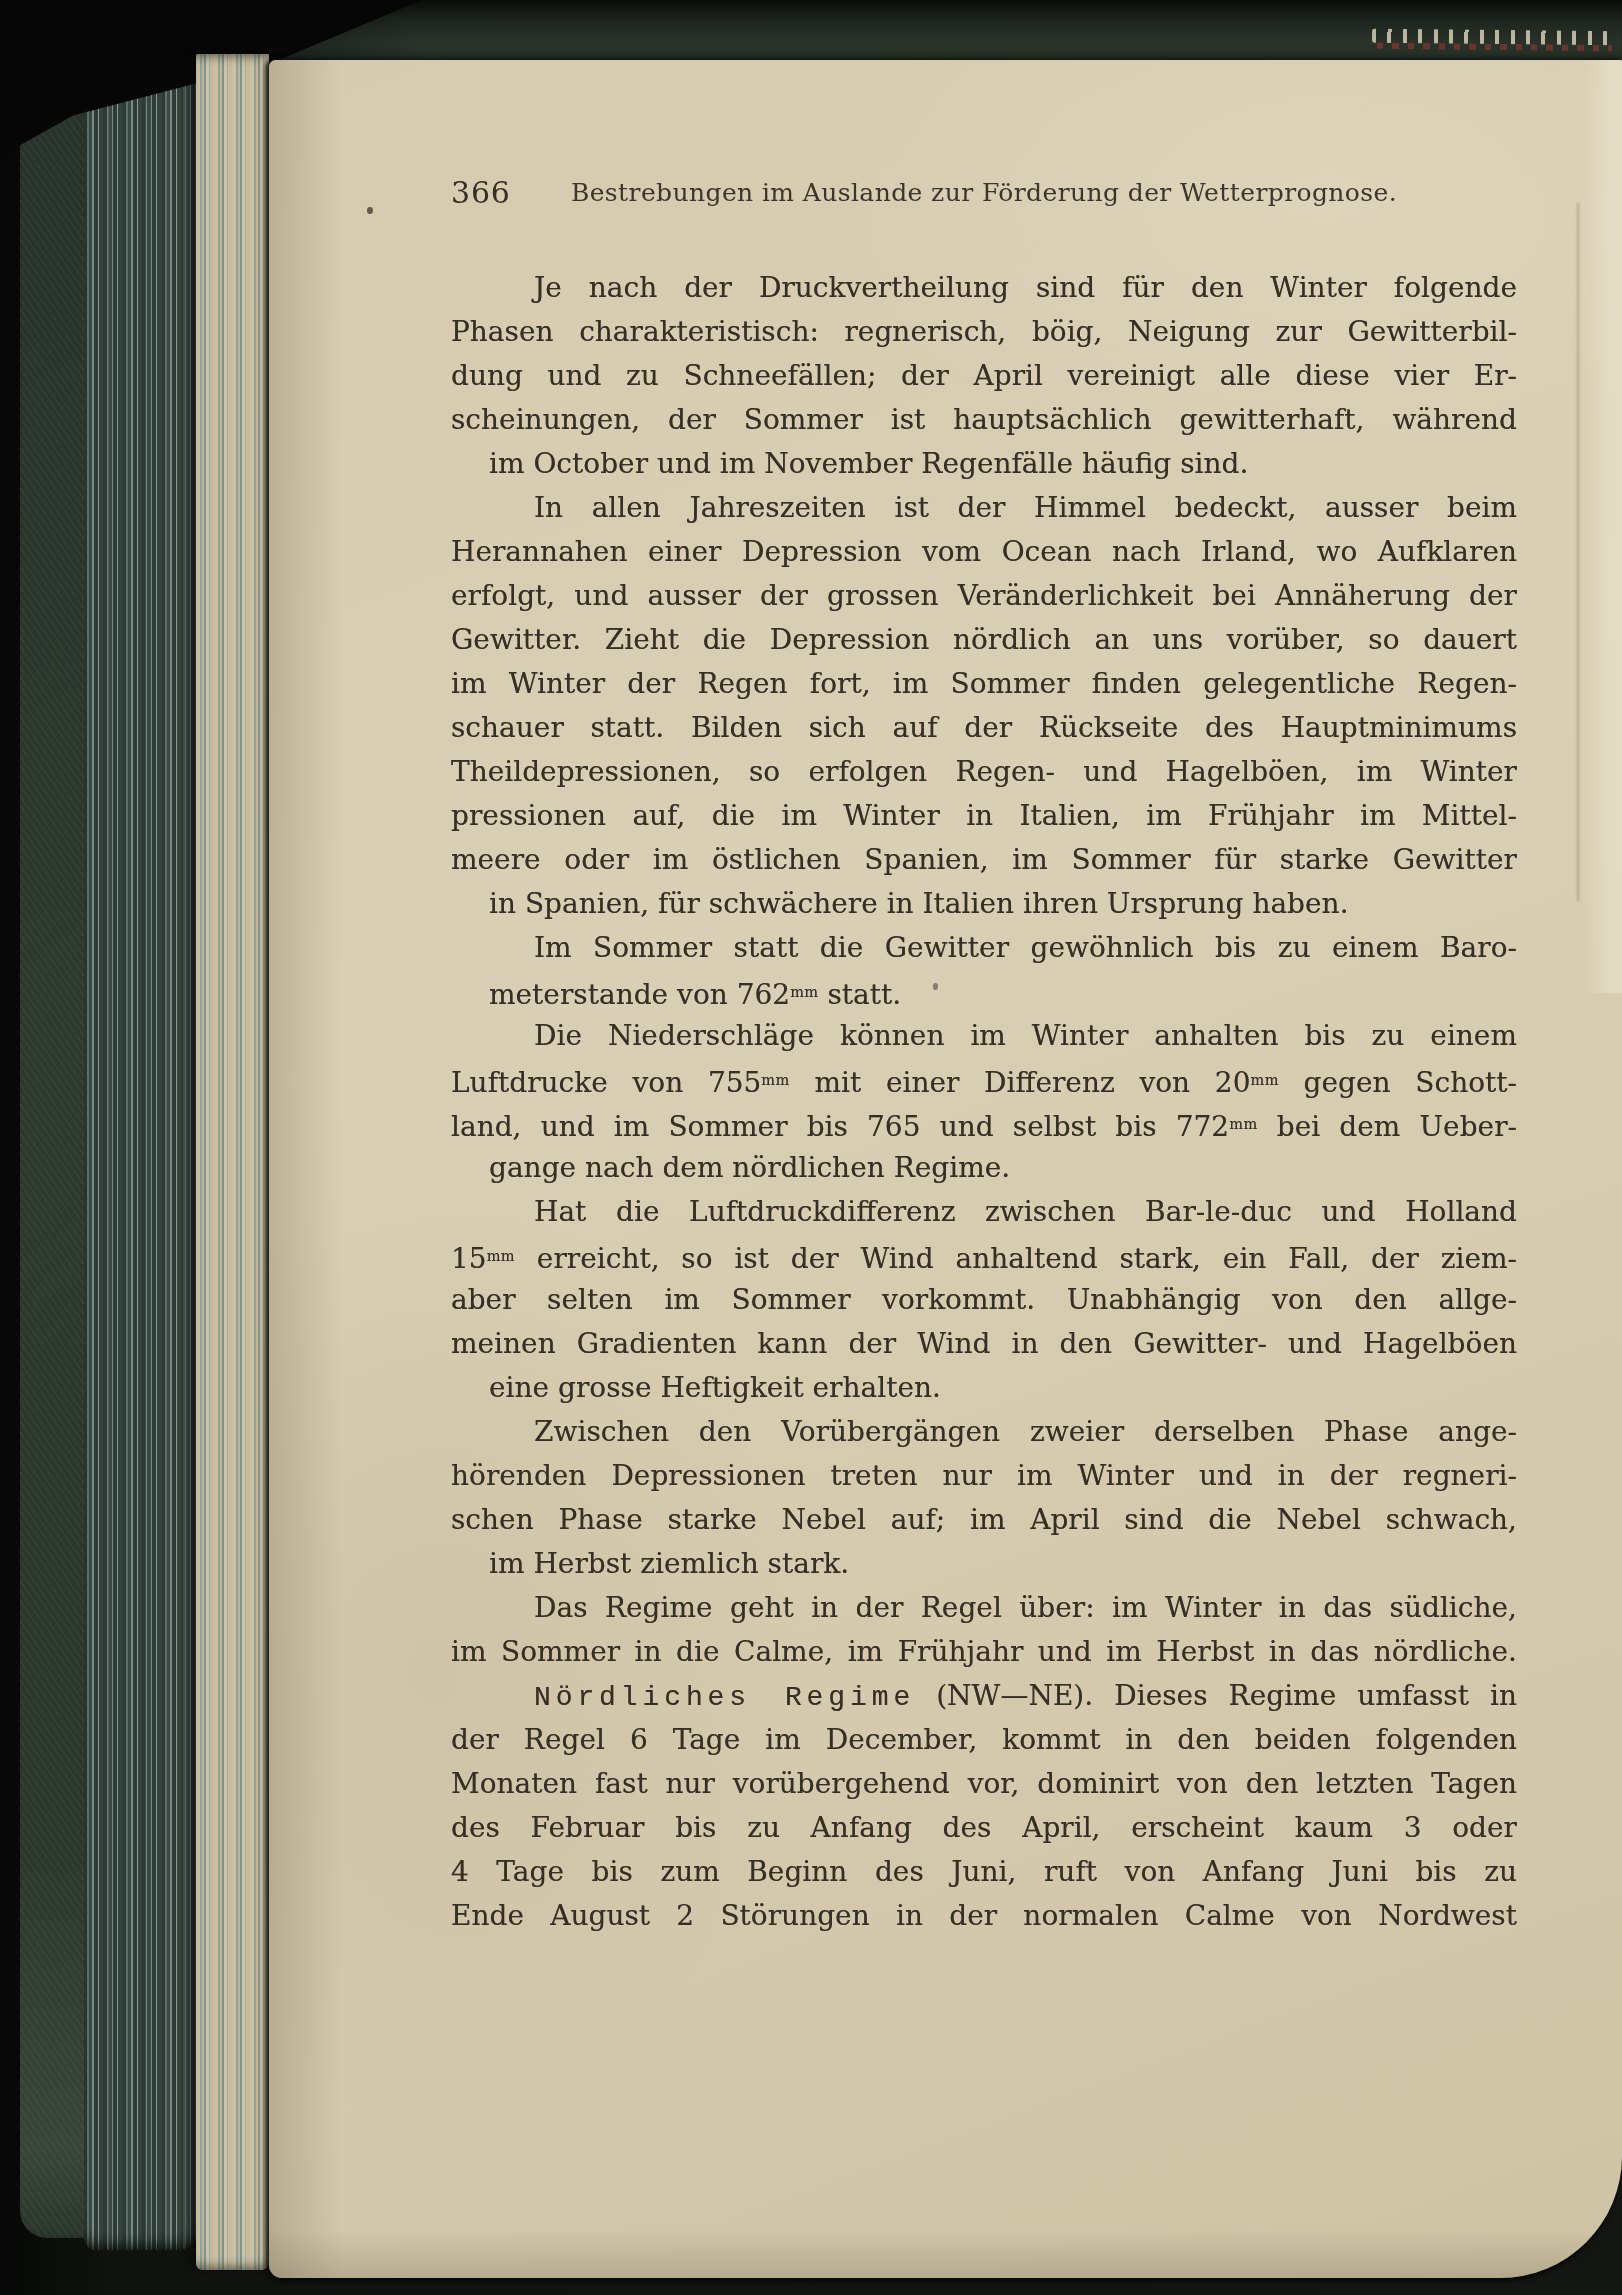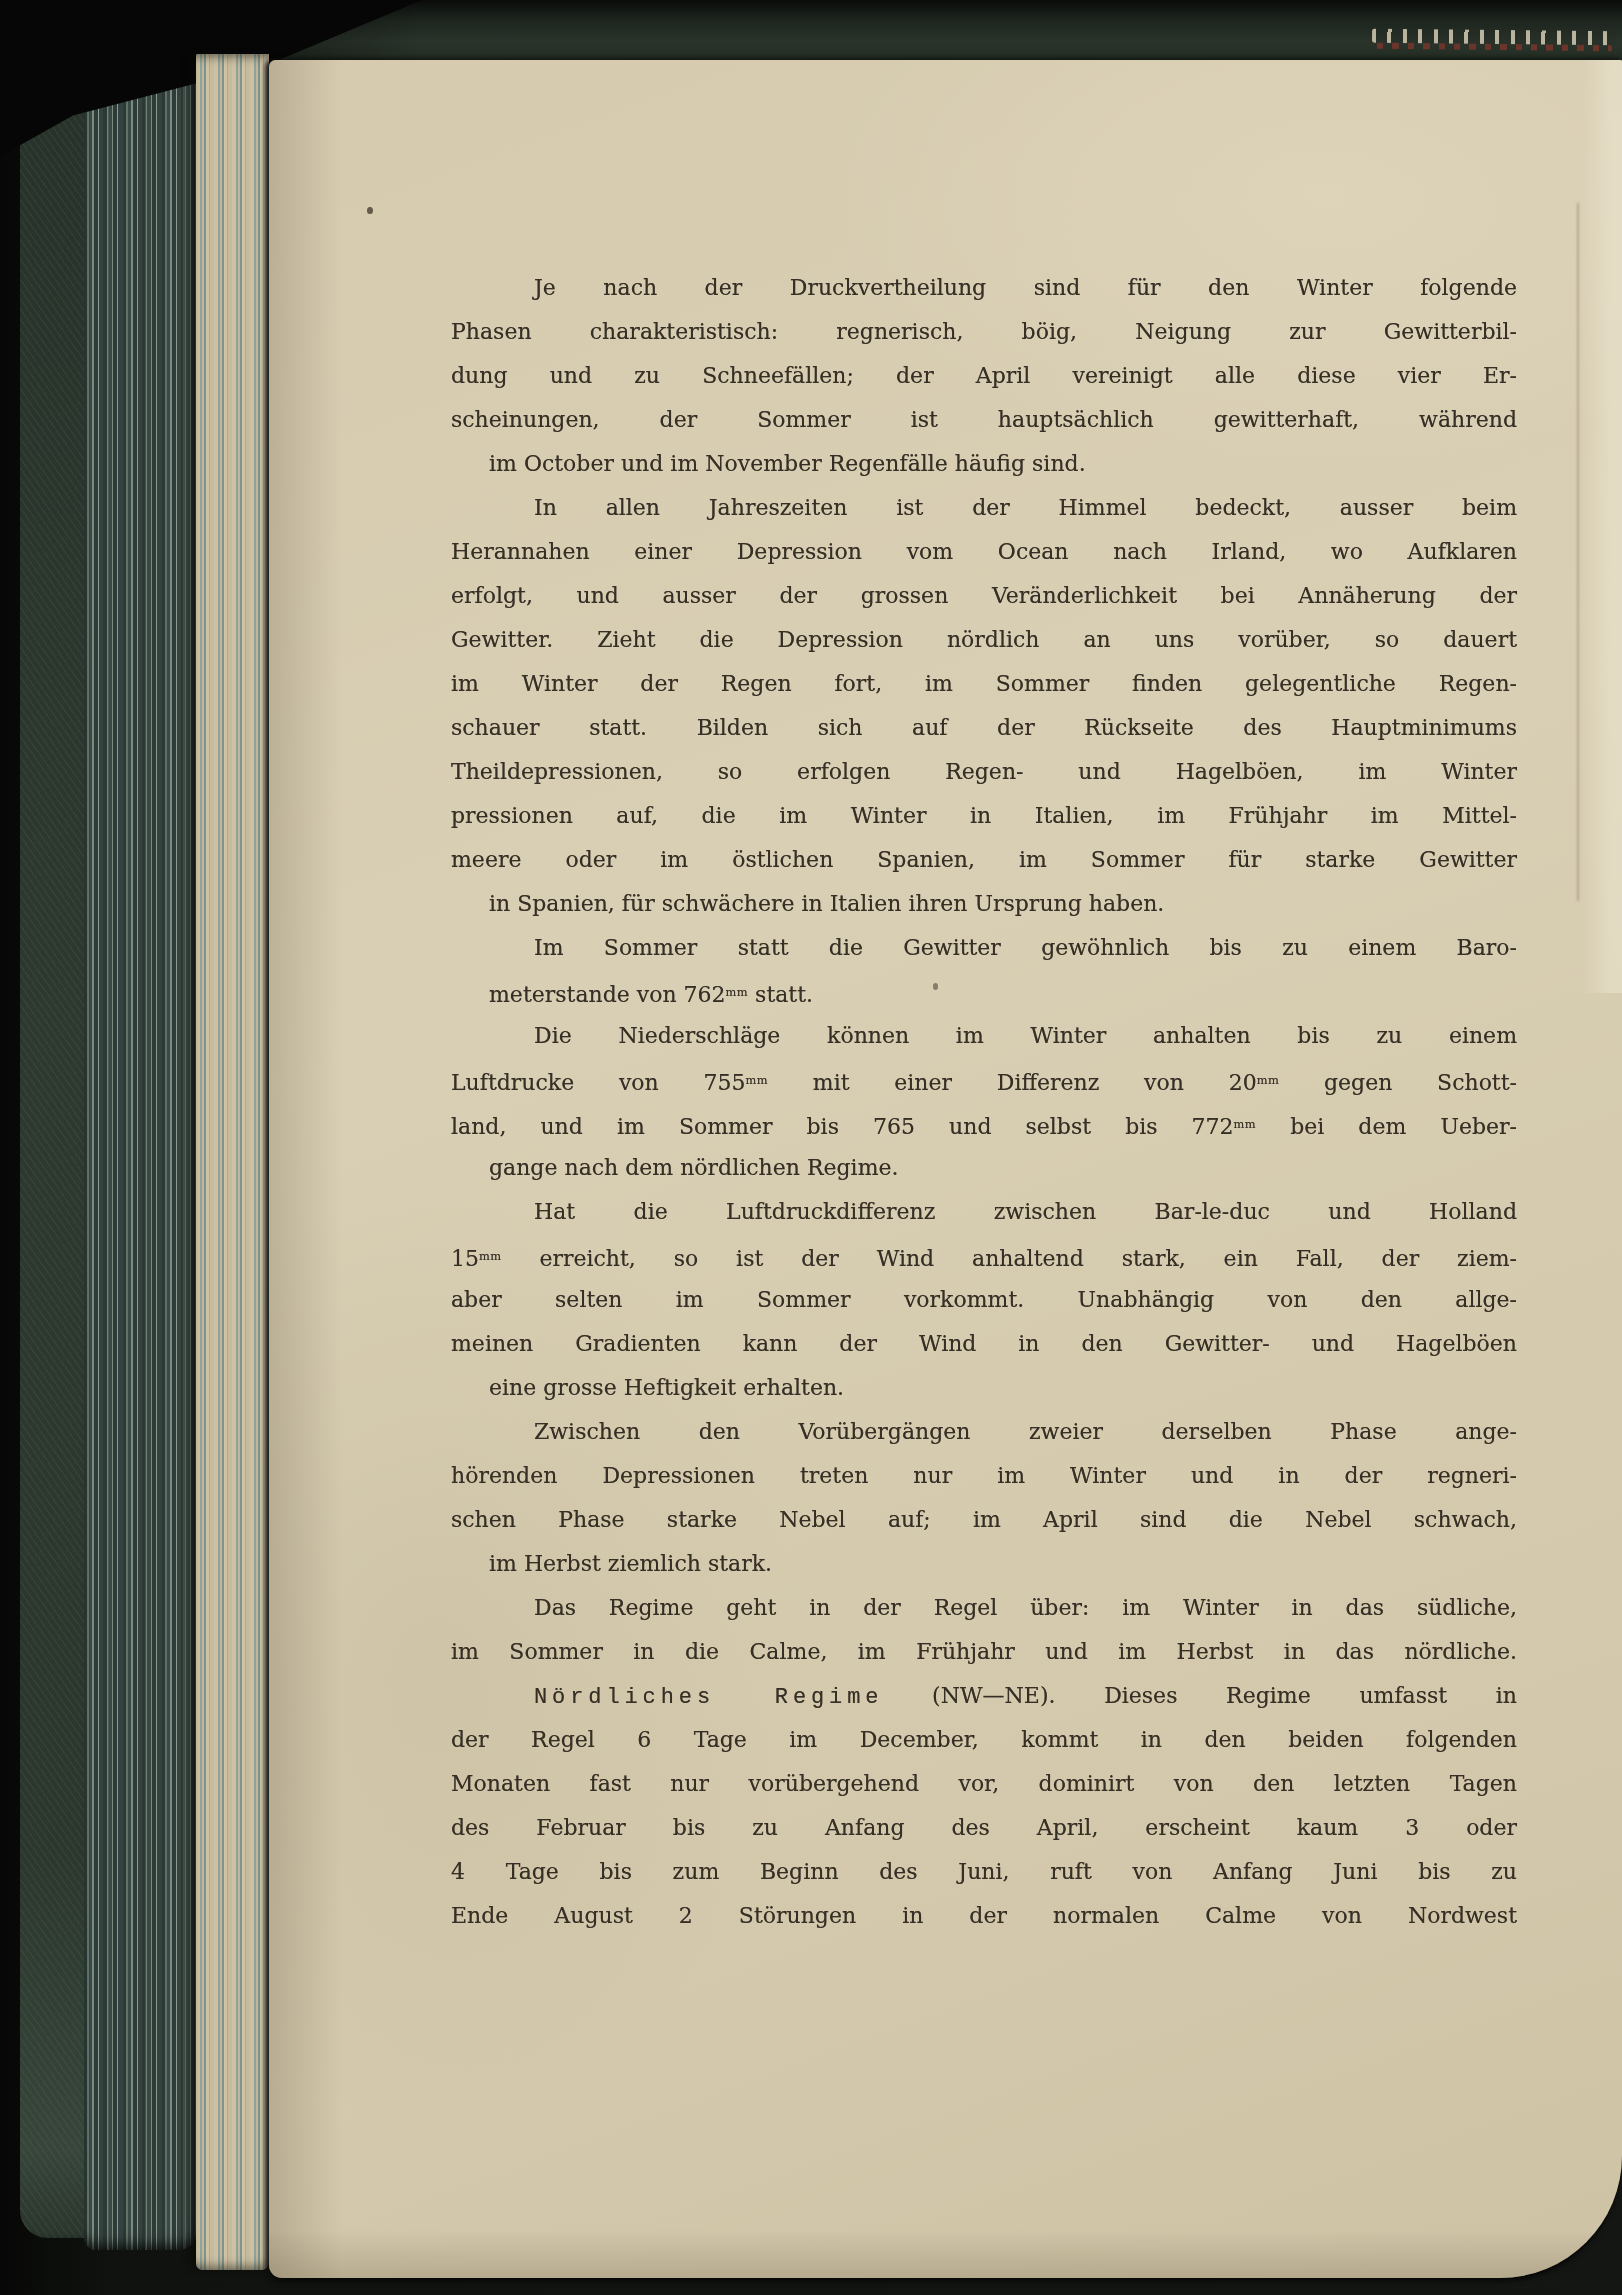--- a/index.html
+++ b/index.html
@@ -97,21 +97,21 @@
   }
   .ink-speck{position:absolute;border-radius:50%;background:rgba(62,52,40,.75);z-index:8;}
   
   .running-header{
     position:absolute;left:182px;top:115px;width:1066px;height:36px;line-height:36px;z-index:8;
   }
   .page-number{position:absolute;left:0;top:0;font-size:30px;letter-spacing:0.8px;color:#352f25;}
   .running-title{display:block;text-align:center;font-size:25px;color:#3b352b;letter-spacing:0.4px;}
   .body-text{
     position:absolute;left:182px;top:206px;width:1066px;z-index:8;
-    font-size:22px;color:#362f25;text-shadow:0 0 0.4px rgba(54,47,37,.55);
+    font-size:28px;color:#362f25;text-shadow:0 0 0.4px rgba(54,47,37,.55);
   }
   .line{
     height:44px;line-height:44px;
     text-align:justify;text-align-last:justify;white-space:nowrap;
   }
   .line.endline{text-align-last:left;margin-left:38px;}
   .line.in{text-indent:83px;}
   .line sup{font-size:.52em;vertical-align:.5em;letter-spacing:0.4px;}
   .line .sp{letter-spacing:4.9px;font-family:Liberation Mono, monospace;}
 </style>
@@ -122,20 +122,24 @@
 <div class="corner-shadow"></div>
 <div class="book-cover"></div>
 <div class="edges-dark"></div>
 <div class="edges-light"></div>
 <div class="headband">
   <div class="stitch-white"></div>
   <div class="stitch-red"></div>
 </div>
 
 <div class="book-page">
+  <div class="running-header">
+    <span class="page-number">366</span>
+    <span class="running-title">Bestrebungen im Auslande zur Förderung der Wetterprognose.</span>
+  </div>
   <div class="body-text" id="body-text">
       <div>
         <div class="line in">Je nach der Druckvertheilung sind für den Winter folgende</div>
         <div class="line">Phasen charakteristisch: regnerisch, böig, Neigung zur Gewitterbil-</div>
         <div class="line">dung und zu Schneefällen; der April vereinigt alle diese vier Er-</div>
         <div class="line">scheinungen, der Sommer ist hauptsächlich gewitterhaft, während</div>
         <div class="line endline">im October und im November Regenfälle häufig sind.</div>
       </div>
       <div>
         <div class="line in">In allen Jahreszeiten ist der Himmel bedeckt, ausser beim</div>

